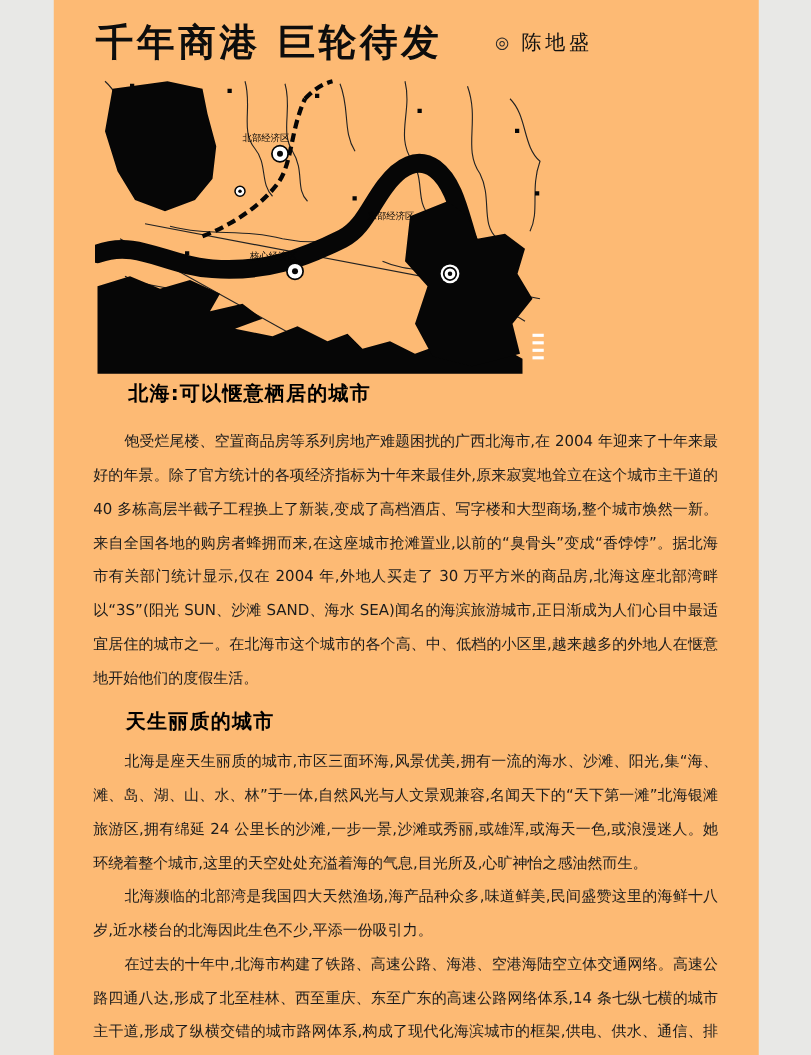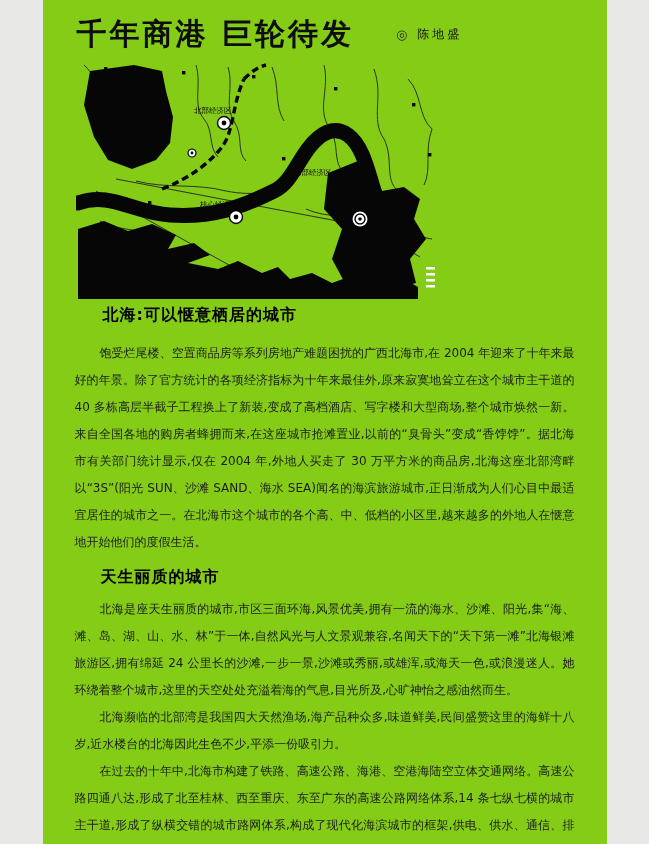--- a/index.html
+++ b/index.html
@@ -1,21 +1,21 @@
 <!DOCTYPE html>
 <html><head>
 <meta charset="utf-8">
 <style>
   html, body { margin: 0; padding: 0; background: #e8e8e6; }
   .page {
     position: relative;
     width: 564px;
     height: 844px;
     margin: 0 auto;
-    background: #84cc16;
+    background: #fdba74;
     overflow: hidden;
     font-family: "DejaVu Sans", "Liberation Sans", sans-serif;
     color: #1f1f1f;
   }
   .title-row {
     display: flex;
     align-items: center;
     padding: 14px 0 0 34px;
   }
   .main-title {
@@ -26,21 +26,21 @@
     color: #0d0d0d;
     white-space: nowrap;
   }
   .author-mark {
     margin-left: 42px;
     font-size: 13px;
     color: #2a2a2a;
   }
   .author {
     margin-left: 10px;
-    font-size: 12px;
+    font-size: 16px;
     letter-spacing: 3px;
     color: #111;
   }
   .map-figure {
     margin: 6px 0 0 33px;
     width: 362px;
     height: 240px;
   }
   .section-title-main {
     margin: 2px 0 13px 60px;

